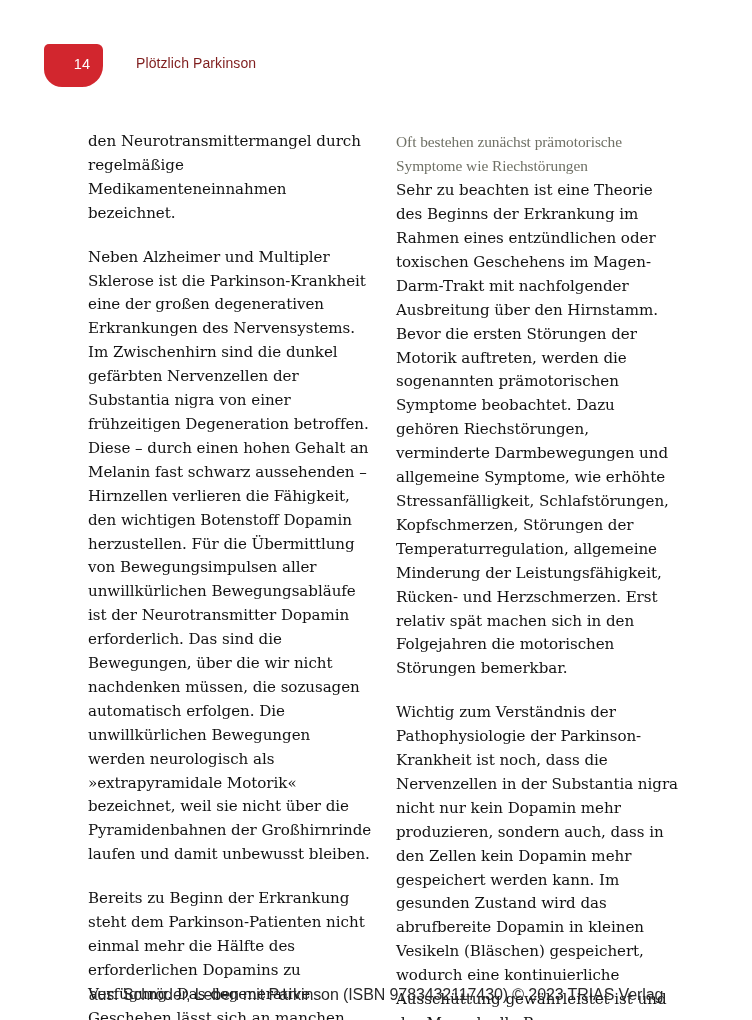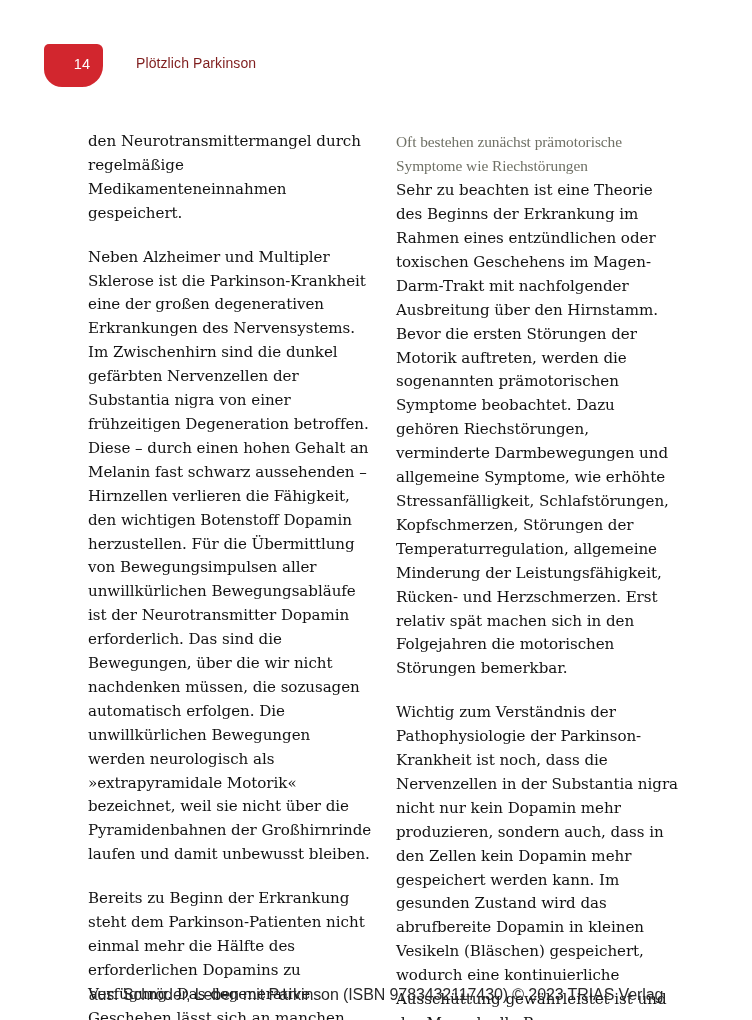--- a/index.html
+++ b/index.html
@@ -127,21 +127,21 @@
   <div class="running-head">
     <div class="page-number-badge">
       <span class="num">14</span>
     </div>
     <div class="running-title">Plötzlich Parkinson</div>
   </div>
 
   <div class="columns">
 
     <div class="col col-left">
-      <p>den Neurotransmittermangel durch regelmäßige Medikamenteneinnahmen gespeichert.</p>
+      <p>den Neurotransmittermangel durch regelmäßige Medikamenteneinnahmen bezeichnet.</p>
       <p>Neben Alzheimer und Multipler Sklerose ist die Parkinson-Krankheit eine der großen degenerativen Erkrankungen des Nervensystems. Im Zwischenhirn sind die dunkel gefärbten Nervenzellen der Substantia nigra von einer frühzeitigen Degeneration betroffen. Diese – durch einen hohen Gehalt an Melanin fast schwarz aussehenden – Hirnzellen verlieren die Fähigkeit, den wichtigen Botenstoff Dopamin herzustellen. Für die Übermittlung von Bewegungsimpulsen aller unwillkürlichen Bewegungsabläufe ist der Neurotransmitter Dopamin erforderlich. Das sind die Bewegungen, über die wir nicht nachdenken müssen, die sozusagen automatisch erfolgen. Die unwillkürlichen Bewegungen werden neurologisch als »extrapyramidale Motorik« bezeichnet, weil sie nicht über die Pyramidenbahnen der Großhirnrinde laufen und damit unbewusst bleiben.</p>
       <p>Bereits zu Beginn der Erkrankung steht dem Parkinson-Patienten nicht einmal mehr die Hälfte des erforderlichen Dopamins zu Verfügung. Das degenerative Geschehen lässt sich an manchen pathologischen Ablagerungen in den Nervenzellen wie Lewy-Körperchen oder alpha-Synucleinen feststellen, aber die Forschung hat noch keine endgültigen Ergebnisse, die beweisend sind für die Ursachen der Erkrankung.</p>
     </div>
 
     <div class="col col-right">
       <h2 class="section-heading">Oft bestehen zunächst prämotorische Symptome wie Riechstörungen</h2>
       <p>Sehr zu beachten ist eine Theorie des Beginns der Erkrankung im Rahmen eines entzündlichen oder toxischen Geschehens im Magen-Darm-Trakt mit nachfolgender Ausbreitung über den Hirnstamm. Bevor die ersten Störungen der Motorik auftreten, werden die sogenannten prämotorischen Symptome beobachtet. Dazu gehören Riechstörungen, verminderte Darmbewegungen und allgemeine Symptome, wie erhöhte Stressanfälligkeit, Schlafstörungen, Kopfschmerzen, Störungen der Temperaturregulation, allgemeine Minderung der Leistungsfähigkeit, Rücken- und Herzschmerzen. Erst relativ spät machen sich in den Folgejahren die motorischen Störungen bemerkbar.</p>
       <p>Wichtig zum Verständnis der Pathophysiologie der Parkinson-Krankheit ist noch, dass die Nervenzellen in der Substantia nigra nicht nur kein Dopamin mehr produzieren, sondern auch, dass in den Zellen kein Dopamin mehr gespeichert werden kann. Im gesunden Zustand wird das abrufbereite Dopamin in kleinen Vesikeln (Bläschen) gespeichert, wodurch eine kontinuierliche Ausschüttung gewährleistet ist und der Mensch alle Bewegungen ungehemmt ausführen kann. Beim Parkinson-Kranken ist durch den Verlust der Speicherungsfähigkeit des Dopamins keine dauernde Ausschüttung im Sinne eines Fließgleichgewichtes und damit keine gleichmäßige Bewegung</p>
     </div>
 

